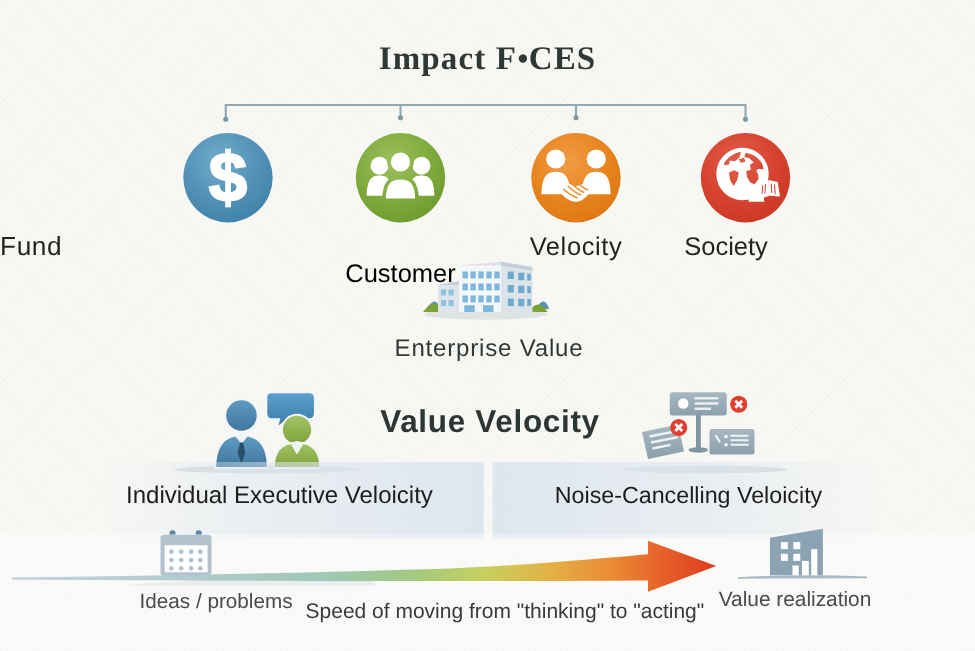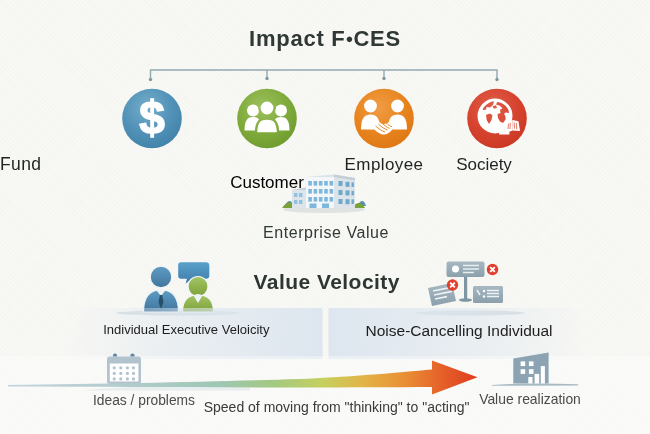--- a/index.html
+++ b/index.html
@@ -274,24 +274,24 @@
         <rect x="528.9" y="361.4" width="4.6" height="4.7"></rect>
       <rect x="520.6" y="369.2" width="4.6" height="4.7"></rect>
         <rect x="528.9" y="369.2" width="4.6" height="4.7"></rect>
       <rect x="528.3" y="377" width="4.2" height="6.5"></rect>
         <rect x="534.6" y="373.9" width="4.6" height="9.6"></rect>
         <rect x="540.8" y="366.1" width="4.1" height="17.4"></rect>
     </g>
   </g>
 </svg>
 
-<div class="tx" style="left:0;width:650px;text-align:center;top:27.8px;font-size:22px;font-weight:bold;letter-spacing:0.75px;color:#303835;">Impact F<span style="font-size:13px;letter-spacing:0;vertical-align:3.2px;">●</span>CES</div>
+<div class="tx" style="left:0;width:650px;text-align:center;top:27.8px;font-size:22px;font-weight:bold;letter-spacing:0.75px;color:#303835;font-family:Liberation Serif, serif;">Impact F<span style="font-size:13px;letter-spacing:0;vertical-align:3.2px;">●</span>CES</div>
 <div class="tx" style="left:0;width:304px;text-align:left;top:156.4px;font-size:17.5px;letter-spacing:0.4px;color:#1f2421;">Fund</div>
 <div class="tx" style="left:115px;width:304px;text-align:center;top:174px;font-size:17px;color:#000000;">Customer</div>
-<div class="tx" style="left:232px;width:304px;text-align:center;top:156.2px;font-size:17px;letter-spacing:0.4px;color:#1f2421;">Employee</div>
+<div class="tx" style="left:232px;width:304px;text-align:center;top:156.2px;font-size:17px;letter-spacing:0.4px;color:#1f2421;">Velocity</div>
 <div class="tx" style="left:346px;width:276px;text-align:center;top:156.2px;font-size:17px;color:#1f2421;">Society</div>
 <div class="tx" style="left:1px;width:650px;text-align:center;top:224.9px;font-size:16px;letter-spacing:0.55px;color:#313936;">Enterprise Value</div>
 <div class="tx" style="left:1.7px;width:650px;text-align:center;top:270.5px;font-size:21px;font-weight:bold;letter-spacing:0.45px;color:#2e3633;">Value Velocity</div>
-<div class="tx" style="left:36.3px;width:300px;text-align:center;top:323.3px;font-size:13px;color:#1d1d1d;">Individual Executive Veloicity</div>
-<div class="tx" style="left:309px;width:300px;text-align:center;top:323.3px;font-size:15.5px;color:#1d1d1d;">Noise-Cancelling Individual</div>
+<div class="tx" style="left:36.3px;width:300px;text-align:center;top:323.3px;font-size:16px;color:#1d1d1d;">Individual Executive Veloicity</div>
+<div class="tx" style="left:309px;width:300px;text-align:center;top:323.3px;font-size:15.5px;color:#1d1d1d;">Noise-Cancelling Veloicity</div>
 <div class="tx" style="left:93px;top:393.6px;font-size:13.8px;color:#4b4b4b;">Ideas / problems</div>
 <div class="tx" style="left:186.6px;width:300px;text-align:center;top:400.3px;font-size:14px;color:#3a3a3a;">Speed of moving from "thinking" to "acting"</div>
 <div class="tx" style="left:380px;width:300px;text-align:center;top:392.5px;font-size:13.9px;color:#4b4b4b;">Value realization</div>
 
 </body></html>

